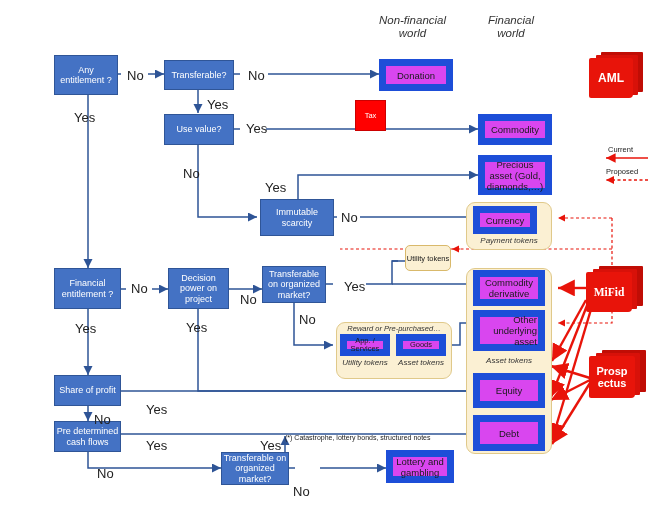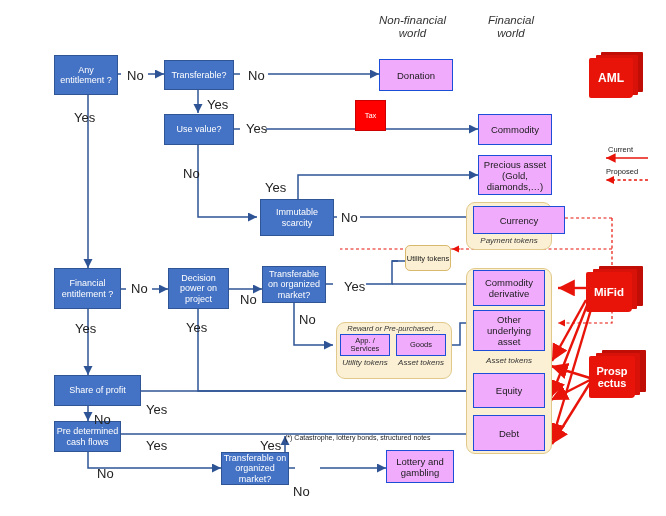--- a/index.html
+++ b/index.html
@@ -17,21 +17,21 @@
   .grpcap{position:absolute;font-size:8px;font-style:italic;color:#333;
           white-space:nowrap;text-align:center;}
 
   
   .bbox{position:absolute;background:#4472C4;border:1px solid #2F5597;
         color:#ffffff;font-size:9px;line-height:10.5px;
         display:flex;align-items:center;justify-content:center;
         text-align:center;box-sizing:border-box;padding:1px;}
 
   
-  .wbox{position:absolute;background:#f0abfc;border:1px solid #1d4ed8;
+  .wbox{position:absolute;background:#d946ef;border:7px solid #1d4ed8;
         color:#1a1a1a;font-size:9.5px;line-height:11px;
         display:flex;align-items:center;justify-content:center;
         text-align:center;box-sizing:border-box;padding:1px;}
 
   
   .grp{position:absolute;background:#FBF0D3;border:1px solid #E0C98A;
        border-radius:9px;box-sizing:border-box;}
   .pill{position:absolute;background:#FBF0D3;border:1px solid #D9B96B;
         border-radius:5px;color:#1a1a1a;font-size:7.5px;line-height:9px;
         display:flex;align-items:center;justify-content:center;
@@ -173,31 +173,31 @@
 
   <div class="bbox z5" style="left:54px;top:55px;width:64px;height:40px;">Any entitlement ?</div>
   <div class="bbox z5" style="left:164px;top:60px;width:70px;height:30px;">Transferable?</div>
   <div class="bbox z5" style="left:164px;top:114px;width:70px;height:31px;">Use value?</div>
   <div class="bbox z5" style="left:260px;top:199px;width:74px;height:37px;">Immutable scarcity</div>
 
   <div class="bbox z5" style="left:54px;top:268px;width:67px;height:41px;">Financial entitlement ?</div>
   <div class="bbox z5" style="left:168px;top:268px;width:61px;height:41px;">Decision power on project</div>
   <div class="bbox z5" style="left:262px;top:266px;width:64px;height:37px;">Transferable on organized market?</div>
 
-  <div class="bbox z5" style="left:54px;top:375px;width:87px;height:31px;">Share of profit</div>
+  <div class="bbox z5" style="left:54px;top:375px;width:67px;height:31px;">Share of profit</div>
   <div class="bbox z5" style="left:54px;top:421px;width:67px;height:31px;">Pre determined cash flows</div>
   <div class="bbox z5" style="left:221px;top:452px;width:68px;height:33px;">Transferable on organized market?</div>
 
   <div class="wbox z5" style="left:379px;top:59px;width:74px;height:32px;">Donation</div>
   <div class="wbox z5" style="left:478px;top:114px;width:74px;height:31px;">Commodity</div>
   <div class="wbox z5" style="left:478px;top:155px;width:74px;height:40px;">Precious asset (Gold, diamonds,…)</div>
-  <div class="wbox z6" style="left:473px;top:206px;width:92px;height:28px;">Currency</div>
+  <div class="wbox z6" style="left:473px;top:206px;width:64px;height:28px;">Currency</div>
 
   <div class="wbox z6" style="left:473px;top:270px;width:72px;height:36px;">Commodity derivative</div>
-  <div class="wbox z6" style="left:473px;top:310px;width:72px;height:41px;">Other underlying asset</div>
+  <div class="wbox z6" style="left:473px;top:310px;width:72px;height:41px;text-align:right;">Other underlying asset</div>
   <div class="wbox z6" style="left:473px;top:373px;width:72px;height:35px;">Equity</div>
   <div class="wbox z6" style="left:473px;top:415px;width:72px;height:36px;">Debt</div>
   <div class="wbox z5" style="left:386px;top:450px;width:68px;height:33px;">Lottery and gambling</div>
 
   <div class="wbox z6" style="left:340px;top:334px;width:50px;height:22px;font-size:7.5px;line-height:8.5px;">App. / Services</div>
   <div class="wbox z6" style="left:396px;top:334px;width:50px;height:22px;font-size:7.5px;line-height:8.5px;">Goods</div>
   <div class="grpcap z6" style="left:340px;top:358px;width:50px;line-height:9px;">Utility tokens</div>
   <div class="grpcap z6" style="left:396px;top:358px;width:50px;line-height:9px;">Asset tokens</div>
 
   <div class="pill z6" style="left:405px;top:245px;width:46px;height:26px;">Utility tokens</div>
@@ -208,21 +208,21 @@
     <div class="sh b3" style="left:14px;top:0;width:42px;height:40px;"></div>
     <div class="sh b2" style="left:9px;top:3px;width:42px;height:40px;"></div>
     <div class="sh" style="left:2px;top:6px;width:44px;height:40px;border-radius:2px 2px 4px 2px;"></div>
     <div class="txt" style="left:2px;top:6px;width:44px;height:40px;font-size:12px;">AML</div>
   </div>
 
   <div class="stack z5" style="left:583px;top:266px;width:60px;height:52px;">
     <div class="sh b3" style="left:16px;top:0;width:44px;height:40px;"></div>
     <div class="sh b2" style="left:10px;top:3px;width:44px;height:40px;"></div>
     <div class="sh" style="left:3px;top:6px;width:46px;height:40px;border-radius:2px 2px 4px 2px;"></div>
-    <div class="txt" style="left:3px;top:6px;width:46px;height:40px;font-size:11.5px;">MiFid</div>
+    <div class="txt" style="left:3px;top:6px;width:46px;height:40px;font-size:11.5px;font-family:Liberation Serif, serif;">MiFid</div>
   </div>
 
   <div class="stack z5" style="left:586px;top:350px;width:60px;height:52px;">
     <div class="sh b3" style="left:16px;top:0;width:44px;height:42px;"></div>
     <div class="sh b2" style="left:10px;top:3px;width:44px;height:42px;"></div>
     <div class="sh" style="left:3px;top:6px;width:46px;height:42px;border-radius:2px 2px 4px 2px;"></div>
     <div class="txt" style="left:3px;top:6px;width:46px;height:42px;font-size:11px;flex-direction:column;">
       <span>Prosp</span>
       <span>ectus</span>
     </div>

